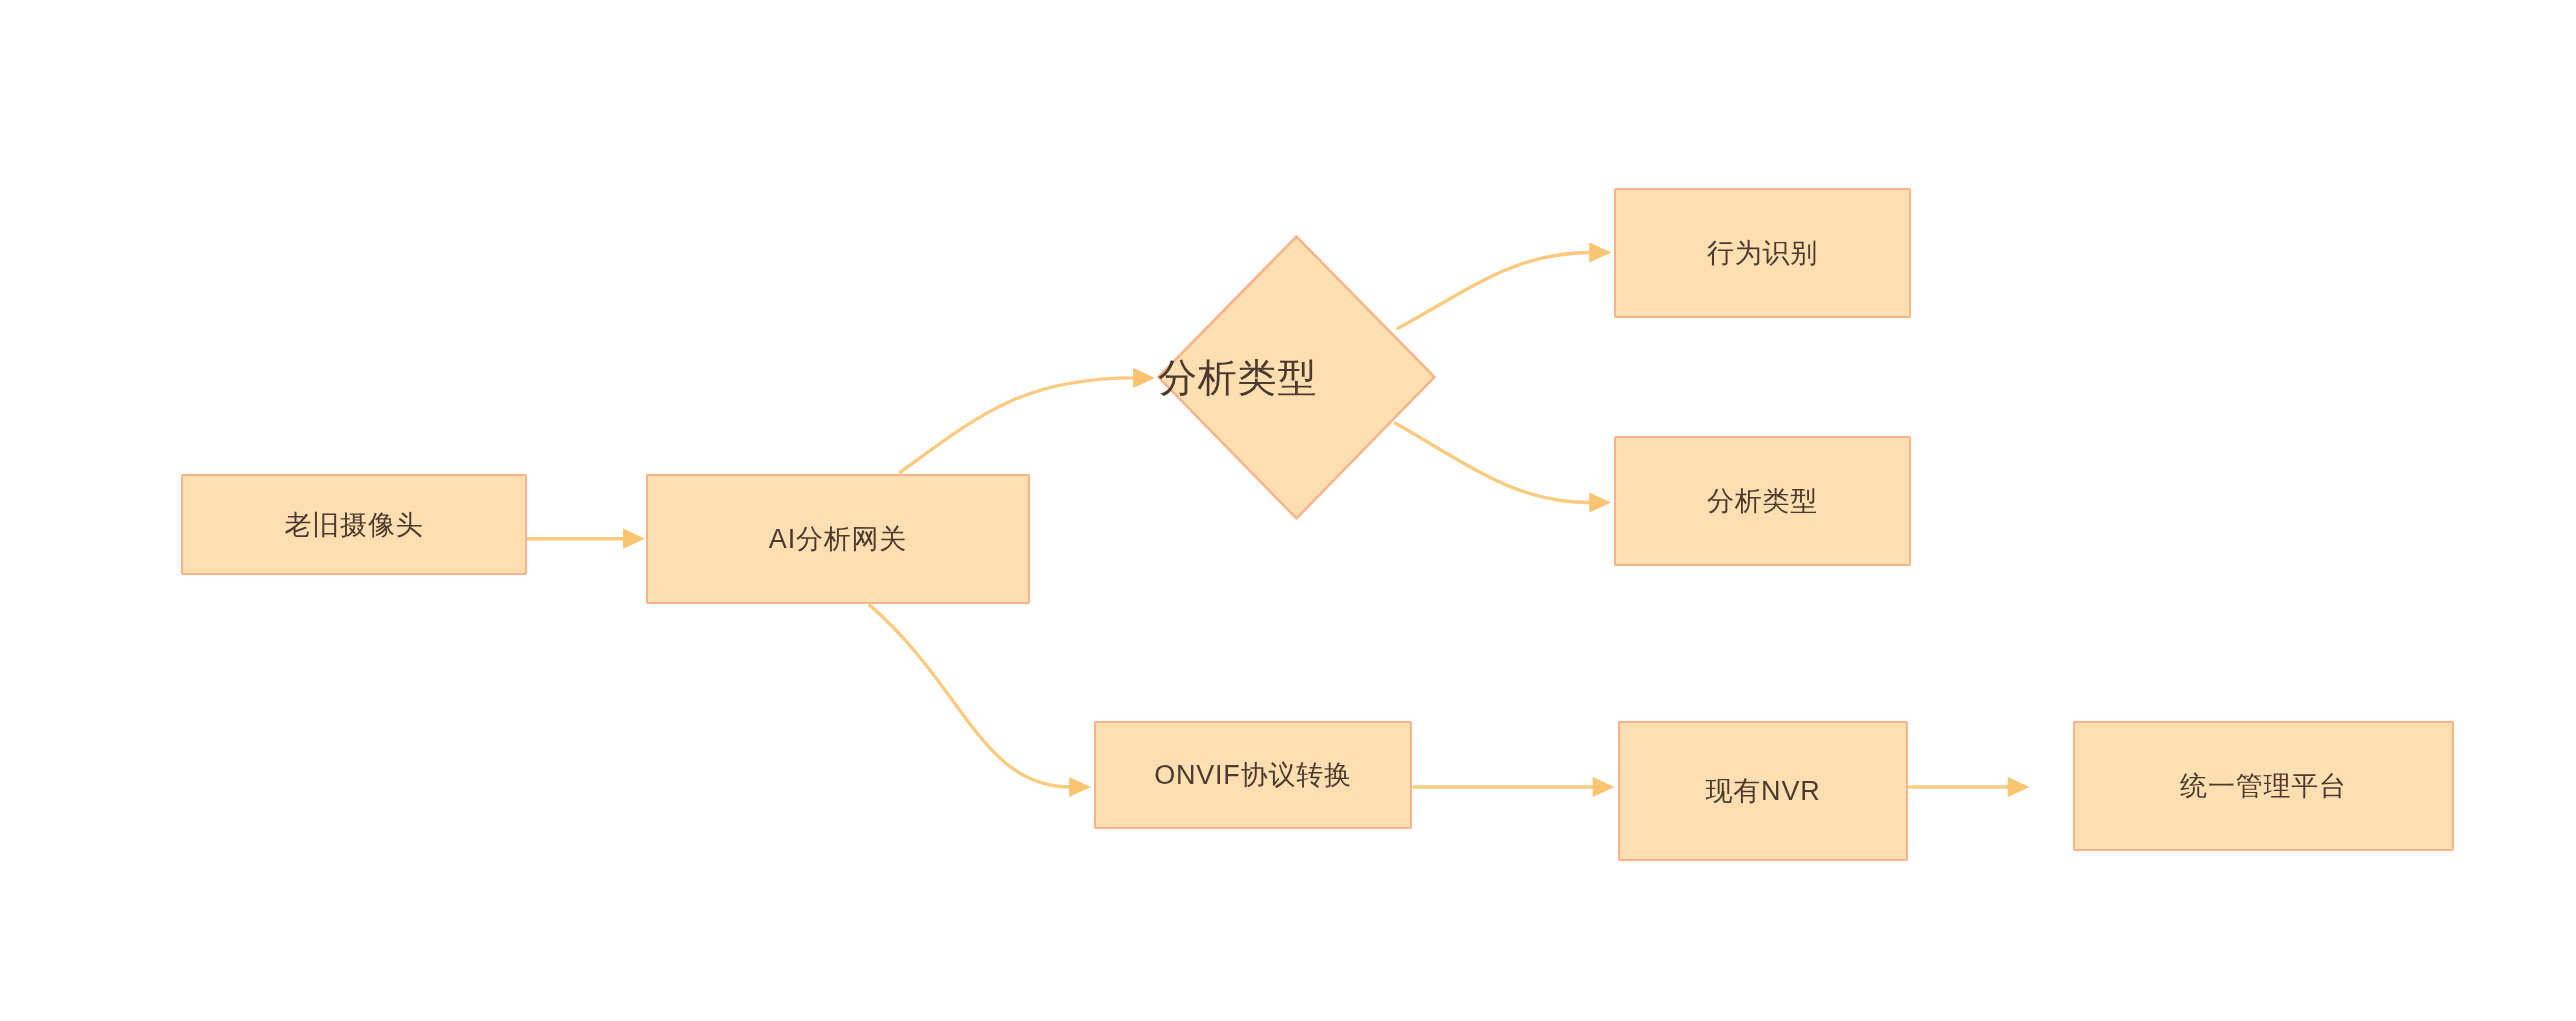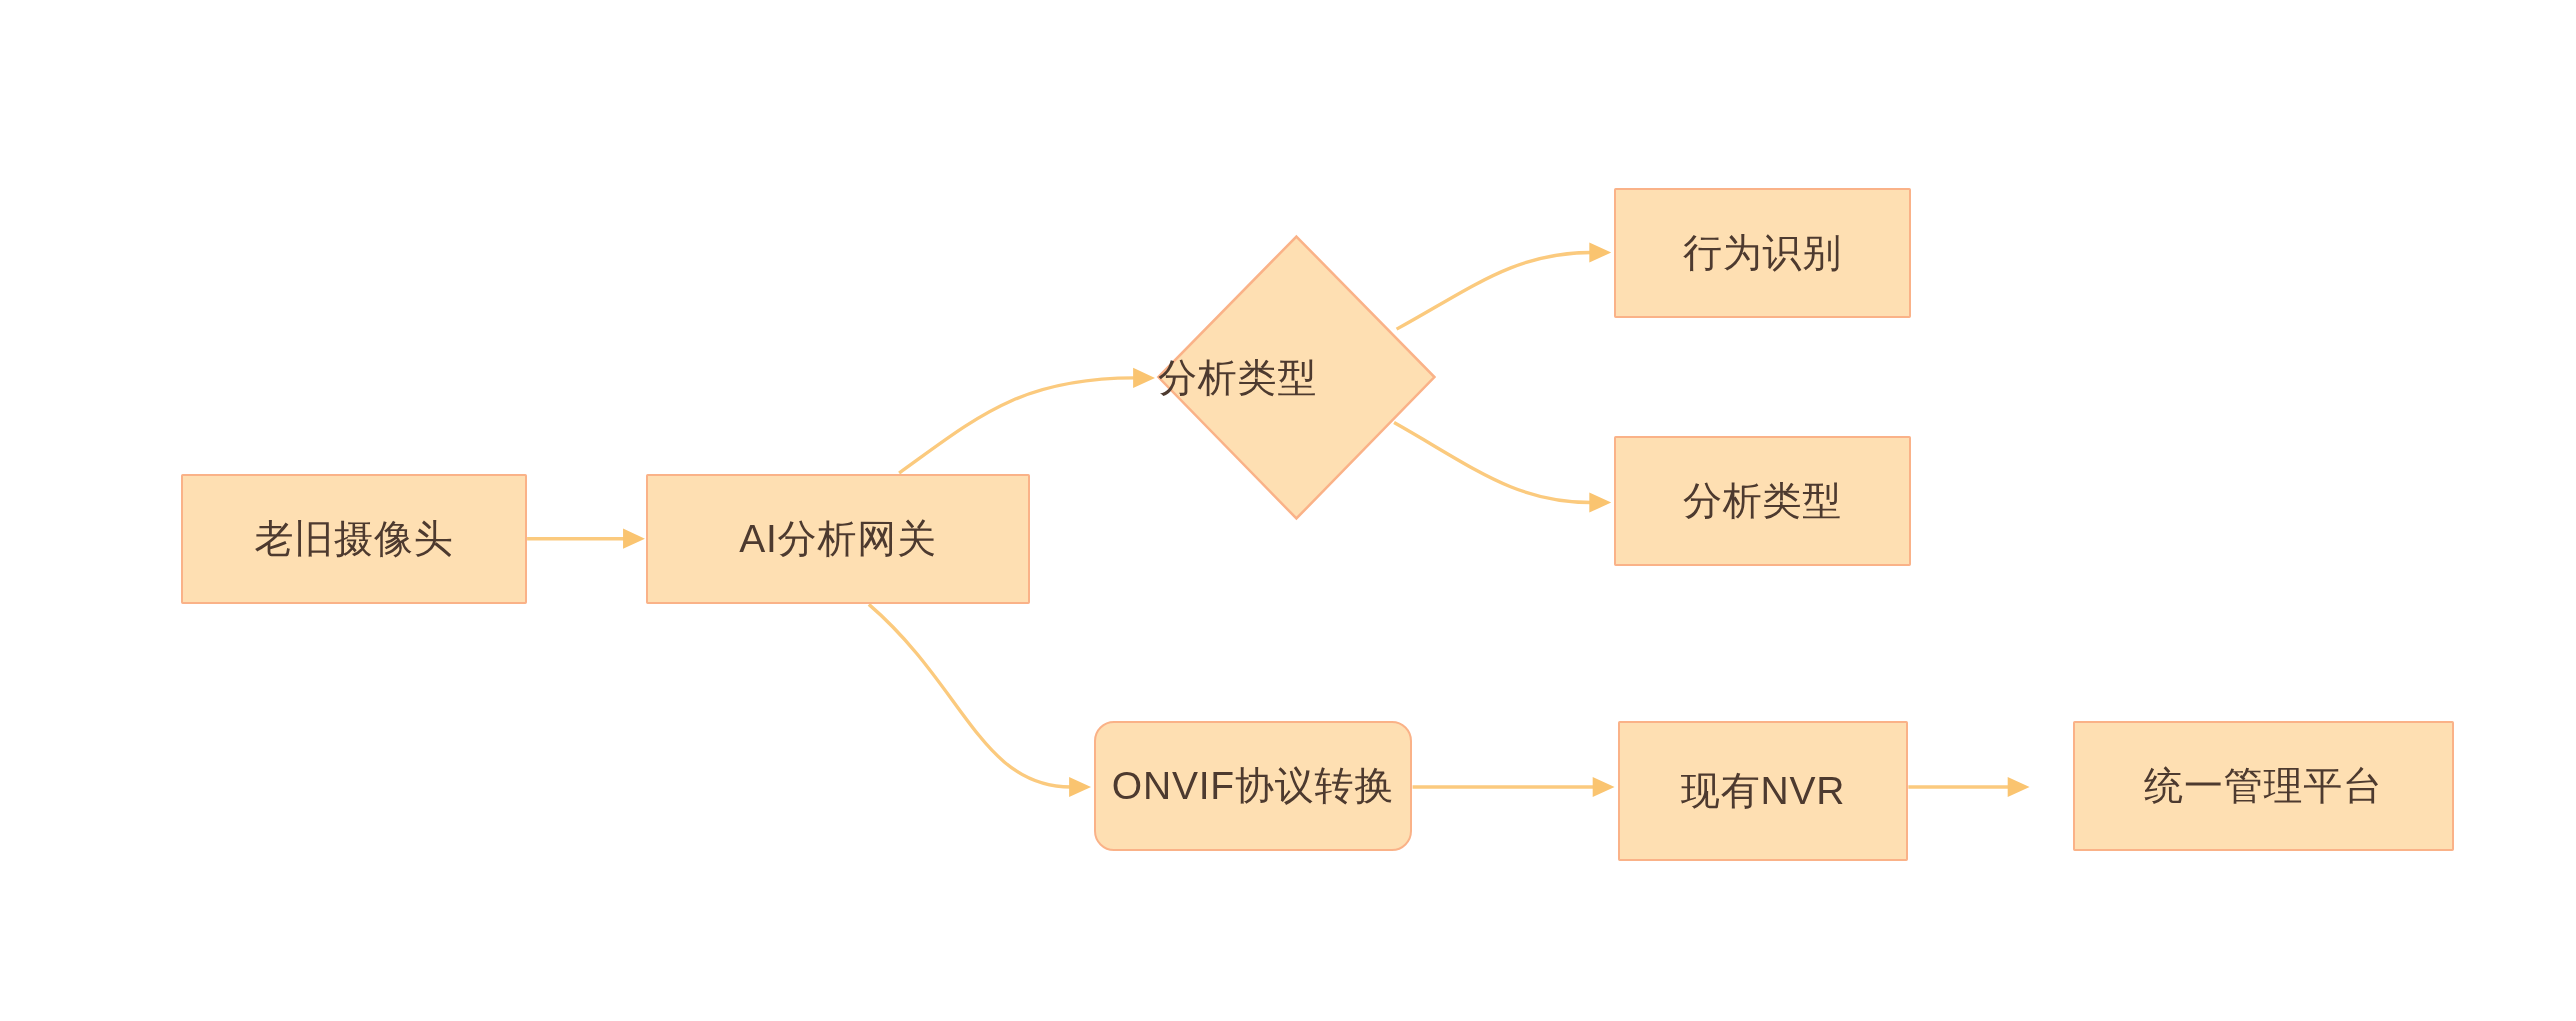--- a/index.html
+++ b/index.html
@@ -40,42 +40,42 @@
   }
   .node {
     position: absolute;
     background: var(--node-fill);
     border: 2.5px solid var(--node-border);
     border-radius: 1.7px;
     display: flex;
     align-items: center;
     justify-content: center;
     color: var(--text);
-    font-size: 39px;
+    font-size: 27px;
     letter-spacing: 0.8px;
     white-space: nowrap;
   }
   .diamond-label {
     position: absolute;
     background: transparent;
     border: none;
     display: flex;
     align-items: center;
     color: var(--text);
     font-size: 39px;
     letter-spacing: 0.8px;
     white-space: nowrap;
   }
   
-  #node-legacy-camera        { left: 181px;  top: 474px; width: 346px; height: 130px; }
+  #node-legacy-camera        { left: 181px;  top: 474px; width: 346px; height: 101px; }
   #node-ai-gateway           { left: 646px;  top: 474px; width: 384px; height: 130px; }
   #label-analysis-type       { left: 1158px; top: 236px; width: 278px; height: 284px; }
   #node-behavior-recognition { left: 1614px; top: 188px; width: 297px; height: 130px; }
   #node-object-detection     { left: 1614px; top: 436px; width: 297px; height: 130px; }
-  #node-onvif-conversion     { left: 1094px; top: 721px; width: 318px; height: 130px; border-radius: 20px; }
+  #node-onvif-conversion     { left: 1094px; top: 721px; width: 318px; height: 108px; }
   #node-existing-nvr         { left: 1618px; top: 721px; width: 290px; height: 140px; }
   #node-management-platform  { left: 2033px; top: 721px; width: 381px; height: 130px; margin-left: 40px; }
 </style>
 </head>
 <body>
 
 <div id="canvas">
 
   <svg id="edge-layer" viewBox="0 0 3060 1213" xmlns="http://www.w3.org/2000/svg">
 

